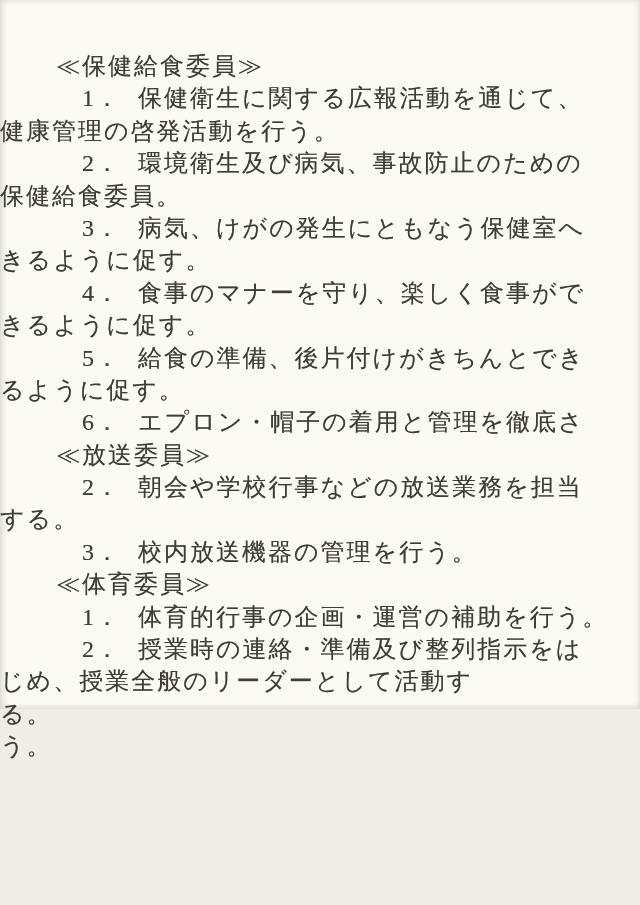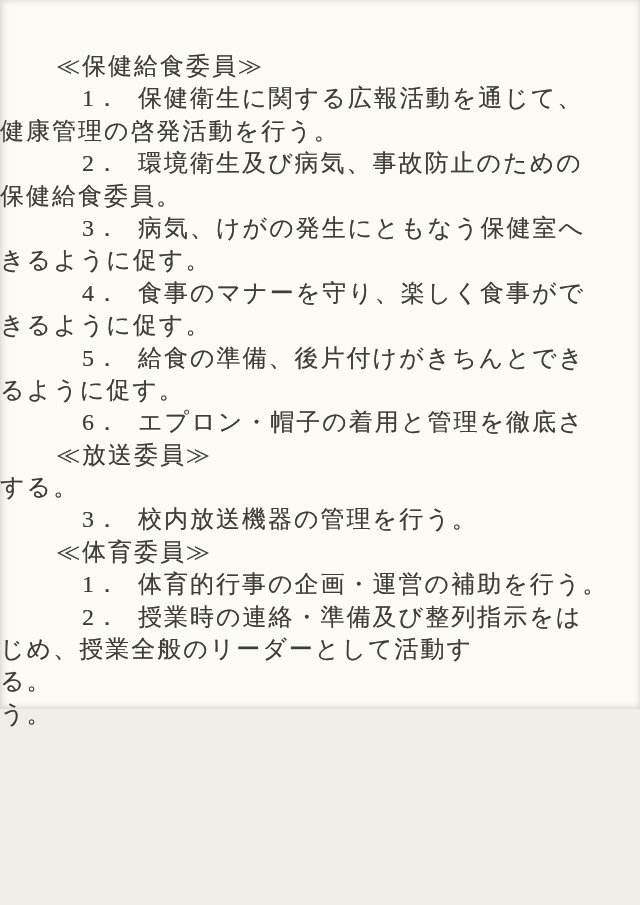--- a/index.html
+++ b/index.html
@@ -63,20 +63,21 @@
         <div class="line item-first"><span class="num">3．</span><span>病気、けがの発生にともなう保健室へ</span></div>
         <div class="line item-cont"><span>きるように促す。</span></div>
         <div class="line item-first"><span class="num">4．</span><span>食事のマナーを守り、楽しく食事がで</span></div>
         <div class="line item-cont"><span>きるように促す。</span></div>
         <div class="line item-first"><span class="num">5．</span><span>給食の準備、後片付けがきちんとでき</span></div>
         <div class="line item-cont"><span>るように促す。</span></div>
         <div class="line item-first"><span class="num">6．</span><span>エプロン・帽子の着用と管理を徹底さ</span></div>
       </div>
       <div>
         <div class="line section-title">≪放送委員≫</div>
+        <div class="line item-first"><span class="num">2．</span><span>朝会や学校行事などの放送業務を担当</span></div>
         <div class="line item-cont"><span>する。</span></div>
         <div class="line item-first"><span class="num">3．</span><span>校内放送機器の管理を行う。</span></div>
       </div>
       <div>
         <div class="line section-title">≪体育委員≫</div>
         <div class="line item-first"><span class="num">1．</span><span>体育的行事の企画・運営の補助を行う。</span></div>
         <div class="line item-first"><span class="num">2．</span><span>授業時の連絡・準備及び整列指示をは</span></div>
         <div class="line item-cont"><span>じめ、授業全般のリーダーとして活動す</span></div>
         <div class="line item-cont"><span>る。</span></div>
         <div class="line item-cont"><span>う。</span></div>

